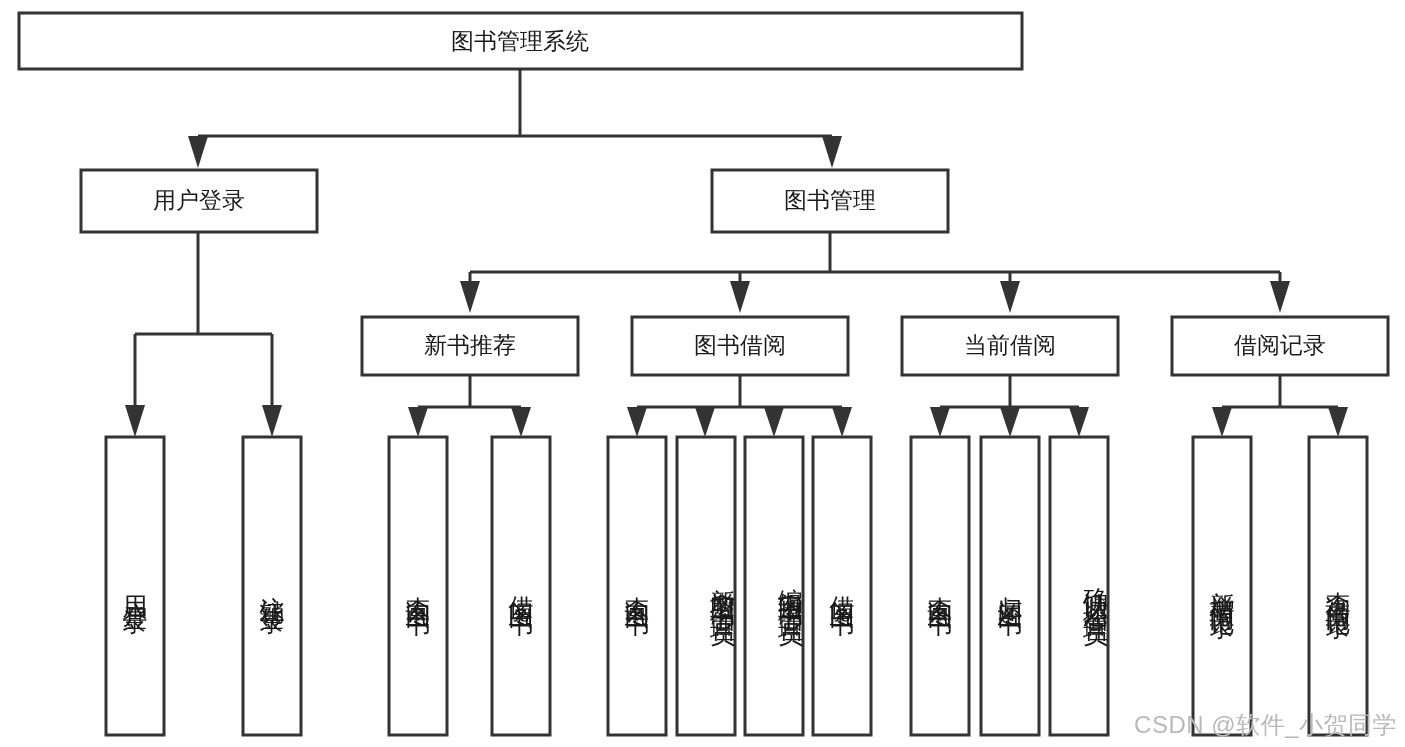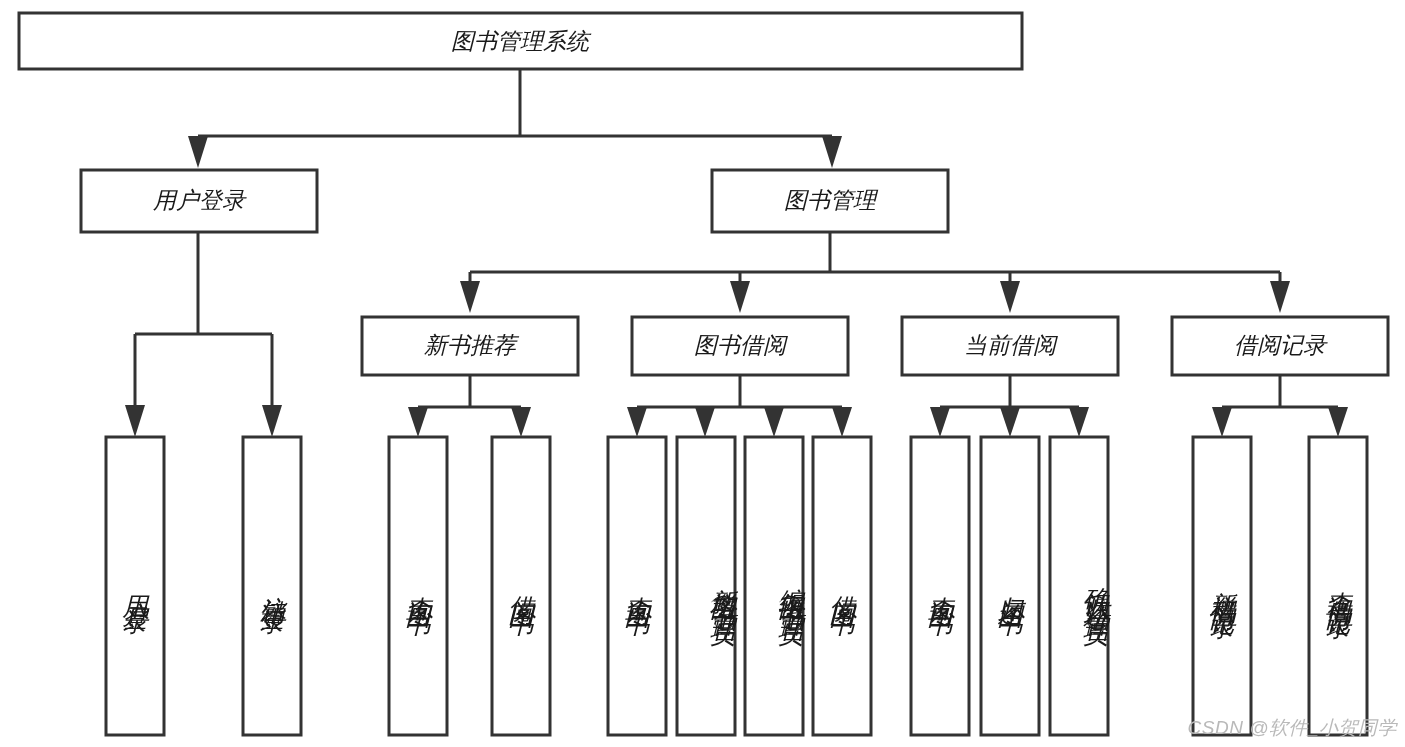--- a/index.html
+++ b/index.html
@@ -12,21 +12,20 @@
     height: 747px;
     font-family: "Liberation Sans", "DejaVu Sans", sans-serif;
     overflow: hidden;
     position: relative;
   }
   #diagram-root {
     position: relative;
     width: 1405px;
     height: 747px;
     background: #ffffff;
-    font-style: italic;
   }
   svg.diagram-svg {
     position: absolute;
     left: 0;
     top: 0;
     width: 1405px;
     height: 747px;
     display: block;
   }
   .node-box {
@@ -66,21 +65,21 @@
     letter-spacing: 5px;
     white-space: nowrap;
     text-align: center;
     pointer-events: none;
   }
   .watermark {
     position: absolute;
     right: 8px;
     bottom: 6px;
     font-family: "Liberation Sans", "DejaVu Sans", sans-serif;
-    font-size: 19px;
+    font-size: 24px;
     color: #b9b9b9;
     white-space: nowrap;
     letter-spacing: 0.5px;
   }
 </style>
 </head>
 <body>
 
 <div id="diagram-root">
 

